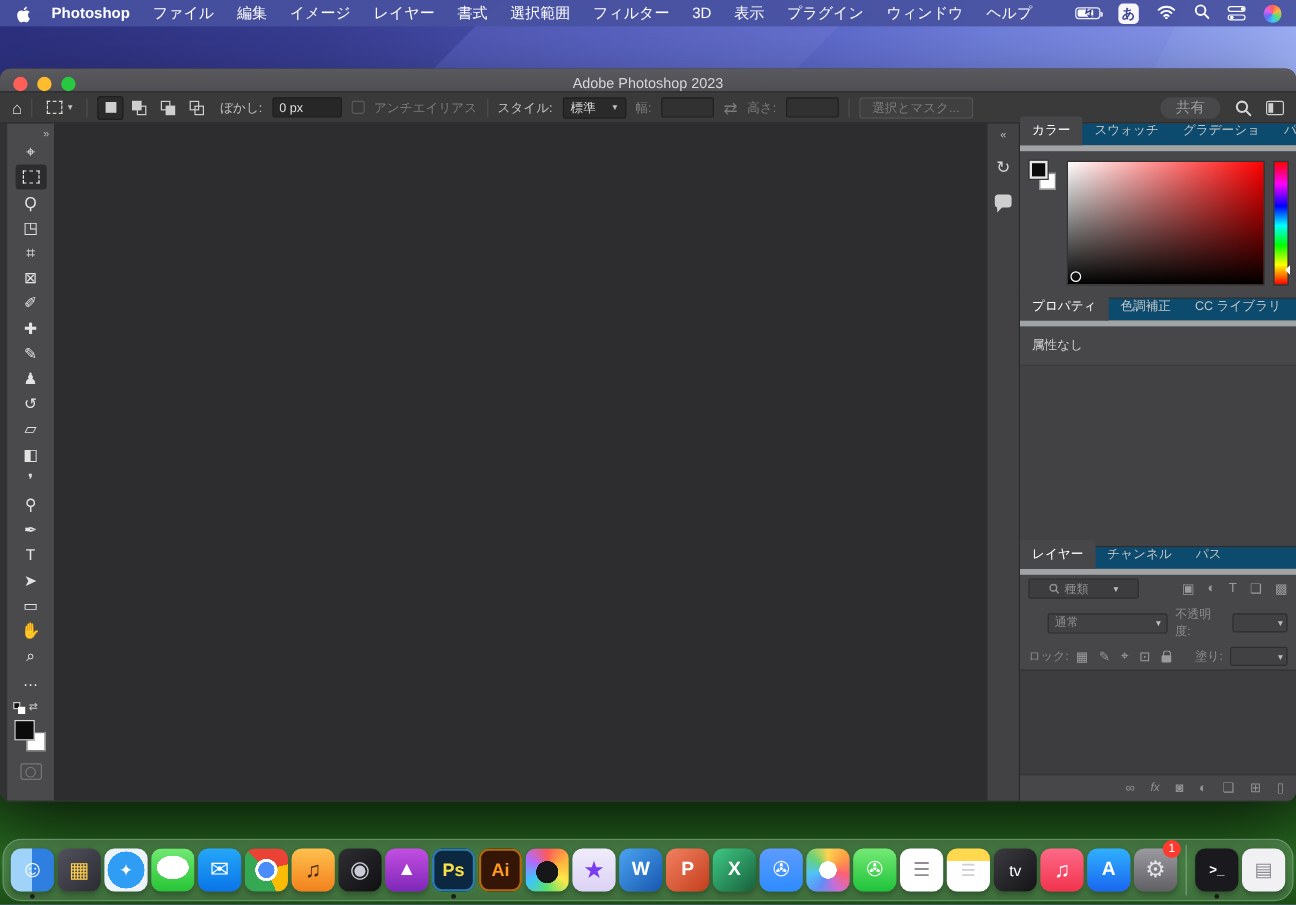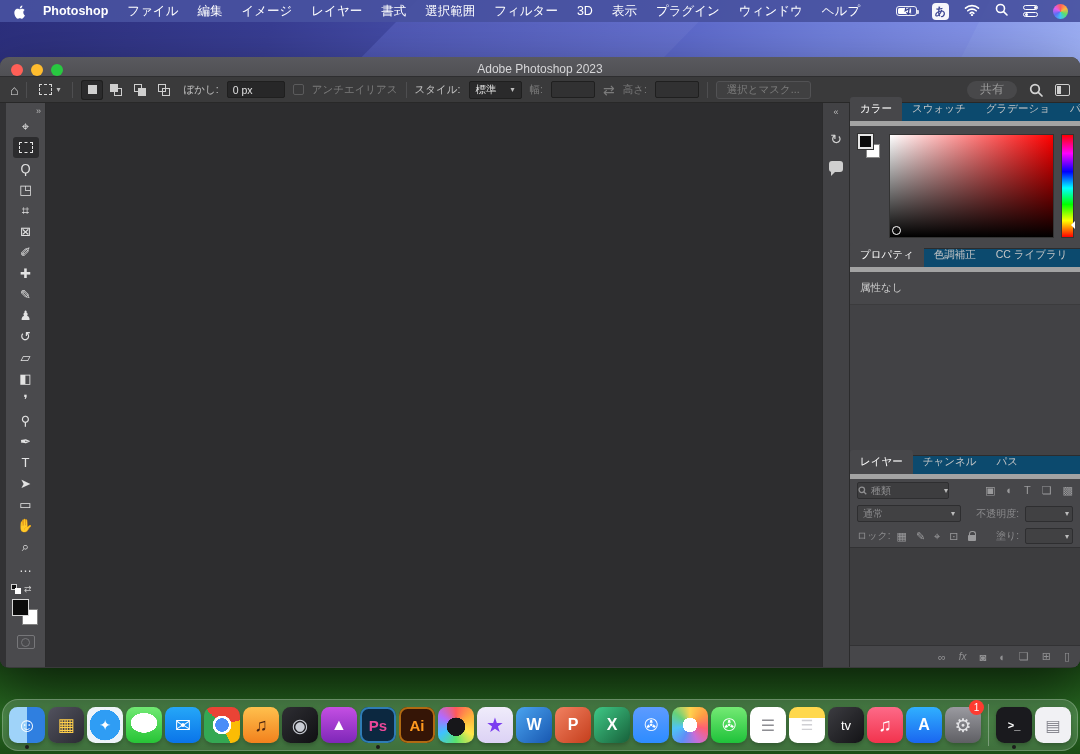--- a/index.html
+++ b/index.html
@@ -131,25 +131,25 @@
   .hue-marker { position:absolute; right:-2px; bottom:8px; width:0; height:0;
     border:4px solid transparent; border-right-color:#fff; }
 
   .props-panel { height:207px; display:flex; flex-direction:column; border-top:1px solid #2c2c2d; }
   .props-empty { padding:9px 10px; font-size:10.5px; color:#cfcfcf; border-bottom:1px solid #3b3b3d; }
   .props-body { flex:1; background:#424245; }
 
   .layers-panel { flex:1; display:flex; flex-direction:column; border-top:1px solid #2c2c2d; }
   .lp-row { display:flex; align-items:center; padding:3px 7px; gap:6px; font-size:10px; color:#8b8b8d; }
   .lp-search { display:flex; align-items:center; gap:4px; width:92px; height:17px; background:#3d3d3f;
-    border:1px solid #2e2e30; border-radius:2px; padding:0 0; color:#909092; }
+    border:1px solid #2e2e30; border-radius:2px; padding:0 16px; color:#909092; }
   .lp-search .ph { flex:1; }
   .lp-ficons { display:flex; gap:11px; margin-left:auto; color:#9a9a9c; font-size:11px; }
   .lp-select { display:flex; align-items:center; width:104px; height:17px; background:#414143; border:1px solid #2e2e30;
-    border-radius:2px; padding:0 5px; color:#8e8e90; justify-content:space-between; }
+    border-radius:2px; padding:0 5px; color:#8e8e90; justify-content:space-between;margin-left:16px; }
   .lp-field { width:48px; height:16px; background:#414143; border:1px solid #2e2e30; border-radius:2px;
     display:flex; align-items:center; justify-content:flex-end; padding:0 3px; color:#8e8e90; }
   .lock-icons { display:flex; gap:9px; align-items:center; color:#9a9a9c; font-size:11px; }
   .padlock { width:8px; height:6px; background:#9a9a9c; border-radius:1px; position:relative; display:inline-block; margin-top:4px; }
   .padlock::before { content:""; position:absolute; top:-4px; left:1px; width:5px; height:4px;
     border:1.5px solid #9a9a9c; border-bottom:none; border-radius:3px 3px 0 0; }
   .layers-list { flex:1; background:#3d3d3f; border-top:1px solid #323234; }
   .lp-bottom { height:22px; background:#47474a; border-top:1px solid #323234; display:flex; align-items:center;
     justify-content:flex-end; gap:13px; padding:0 10px; color:#919193; font-size:11px; }
   .lp-bottom .fx { font-style:italic; font-size:10px; }
@@ -458,21 +458,21 @@
     <div class="dk">
         <span class="tile" style="background:linear-gradient(180deg,#ffc04d,#f2811d);color:#4a2410;font-size:18px">♫</span>
       </div>
     <div class="dk">
         <span class="tile" style="background:linear-gradient(135deg,#2e2e33,#101013);color:#c9ccd4;font-size:19px">◉</span>
       </div>
     <div class="dk">
         <span class="tile" style="background:linear-gradient(180deg,#c44fe3,#7e27b8);color:#ffffff;font-size:16px">▲</span>
       </div>
     <div class="dk">
-        <span class="tile" style="background:#0c2840;color:#ec4899;font-size:15px;font-weight:700;box-shadow:inset 0 0 0 2px #2e7cb4">Ps</span>
+        <span class="tile" style="background:#0c2840;color:#fde047;font-size:15px;font-weight:700;box-shadow:inset 0 0 0 2px #2e7cb4">Ps</span>
         <span class="dot"></span>
       </div>
     <div class="dk">
         <span class="tile" style="background:#351506;color:#ff9a1f;font-size:15px;font-weight:700;box-shadow:inset 0 0 0 2px #b06a12">Ai</span>
       </div>
     <div class="dk">
         <span class="tile" style="background:radial-gradient(circle at 50% 55%,#17171a 34%,rgba(0,0,0,0) 35%),conic-gradient(#ff5a5a,#ffb13d,#ffe74a,#59e36b,#3fc2ff,#b06bff,#ff5a5a)"></span>
       </div>
     <div class="dk">
         <span class="tile" style="background:linear-gradient(180deg,#f0ecfb,#dcd2f5);color:#7a3cf0;font-size:20px">★</span>

